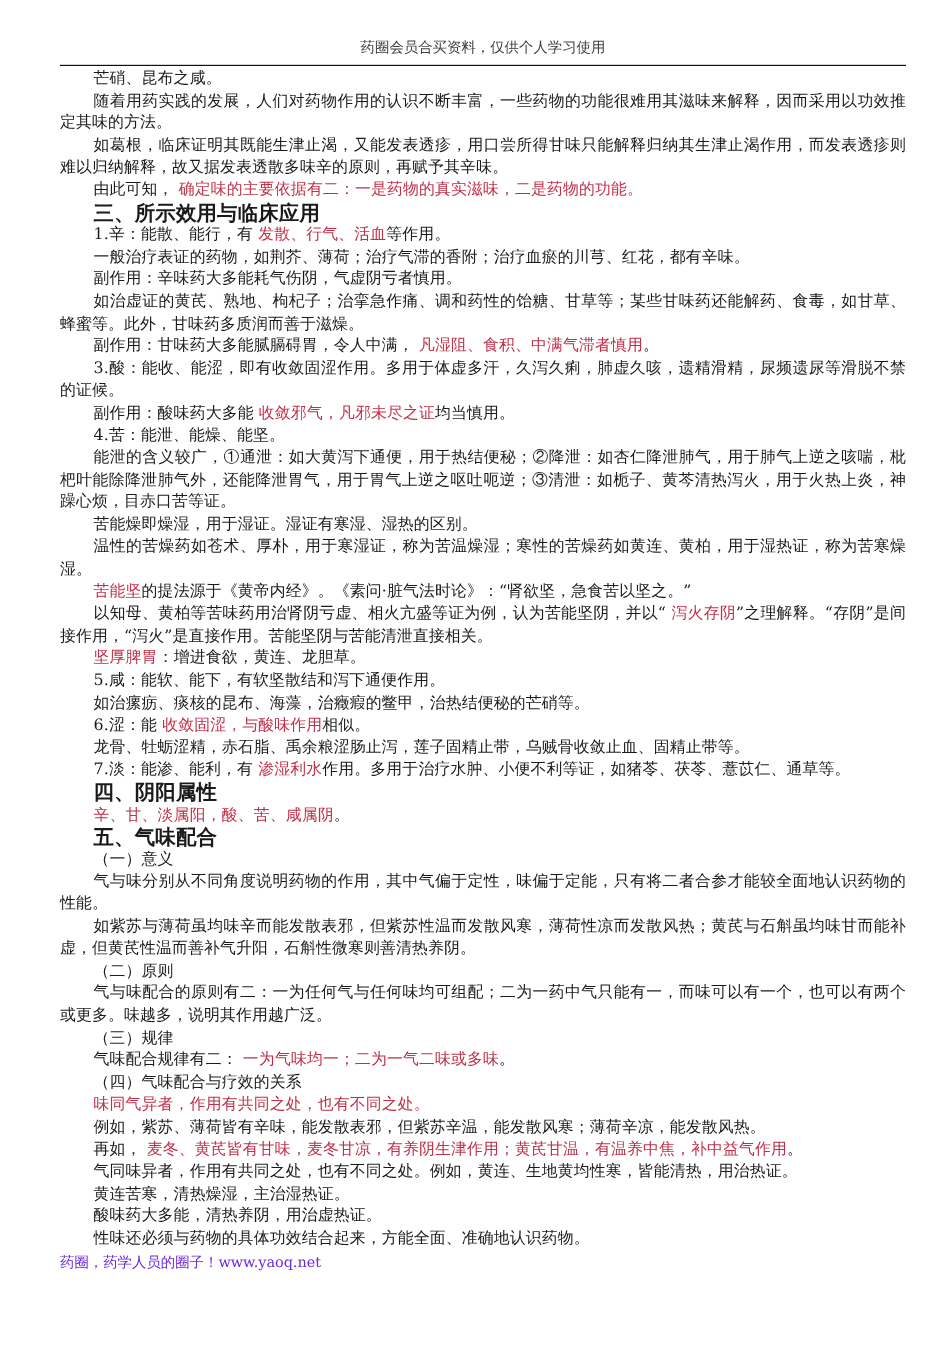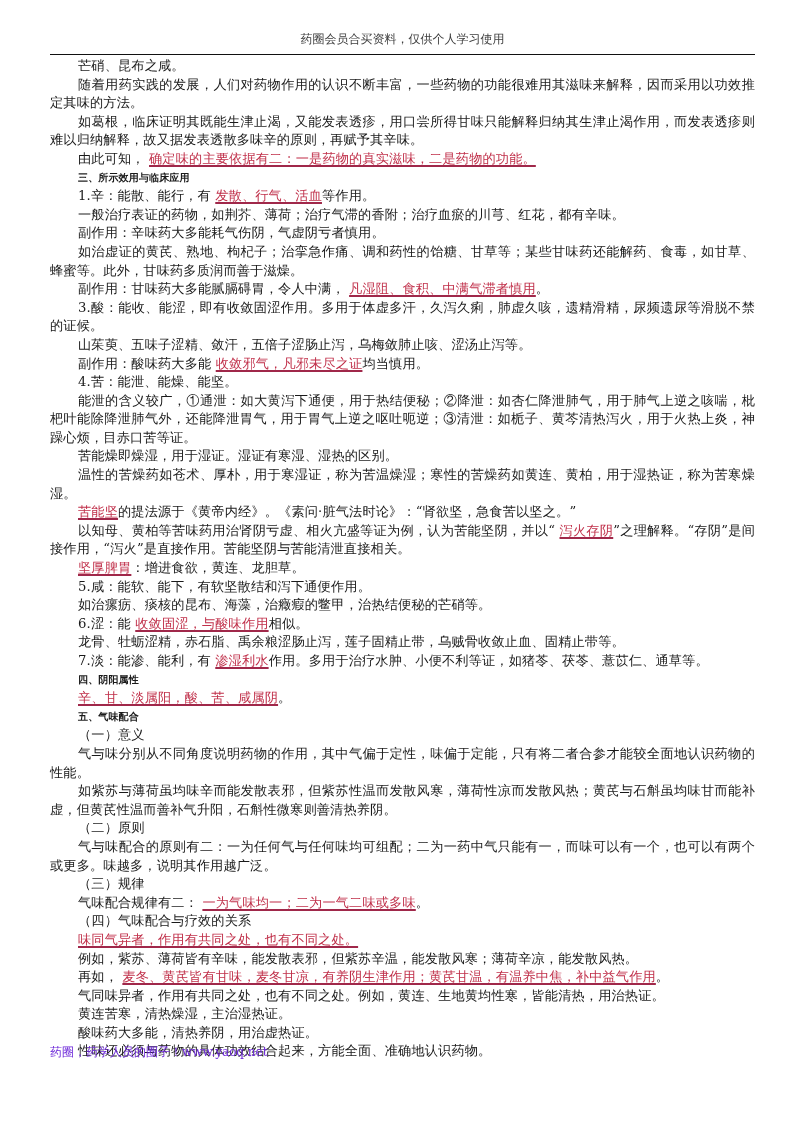--- a/index.html
+++ b/index.html
@@ -14,25 +14,24 @@
     }
     .header-rule {
       position: absolute; left: 50px; top: 54px; width: 705px; height: 0;
       border-top: 1.3px solid #111;
     }
     .content {
       position: absolute; left: 50px; top: 57px; width: 705px;
       font-size: 13.2px; line-height: 18.6px; letter-spacing: 0.15px;
     }
     .p { margin: 0; text-indent: 28px; text-align: justify; }
-    .h { margin: 0; text-indent: 28px; font-weight: bold; font-family: "DejaVu Sans", "Liberation Sans", sans-serif; font-size: 10px; }
+    .h { margin: 0; text-indent: 28px; font-weight: bold; font-family: "DejaVu Sans", "Liberation Sans", sans-serif; font-size: 17px; }
     .sub { margin: 0; text-indent: 28px; }
     .hl {
       color: #c0304a;
-      text-decoration: underline;
       text-decoration-color: #a0284a;
       text-decoration-thickness: 1.5px;
       text-underline-offset: 2px;
     }
     .page-footer {
       position: absolute; left: 50px; top: 1043px;
       font-size: 12px; line-height: 18px; color: #6d28d9;
     }
   </style>
 </head>
@@ -47,21 +46,20 @@
   <p class="p">如葛根，临床证明其既能生津止渴，又能发表透疹，用口尝所得甘味只能解释归纳其生津止渴作用，而发表透疹则难以归纳解释，故又据发表透散多味辛的原则，再赋予其辛味。</p>
   <p class="p"><span>由此可知，</span> <span class="hl">确定味的主要依据有二：一是药物的真实滋味，二是药物的功能。</span></p>
 
   <p class="h">三、所示效用与临床应用</p>
   <p class="p"><span>1.辛：能散、能行，有 </span><span class="hl">发散、行气、活血</span><span>等作用。</span></p>
   <p class="p">一般治疗表证的药物，如荆芥、薄荷；治疗气滞的香附；治疗血瘀的川芎、红花，都有辛味。</p>
   <p class="p">副作用：辛味药大多能耗气伤阴，气虚阴亏者慎用。</p>
   <p class="p">如治虚证的黄芪、熟地、枸杞子；治挛急作痛、调和药性的饴糖、甘草等；某些甘味药还能解药、食毒，如甘草、蜂蜜等。此外，甘味药多质润而善于滋燥。</p>
   <p class="p"><span>副作用：甘味药大多能腻膈碍胃，令人中满，</span> <span class="hl">凡湿阻、食积、中满气滞者慎用</span><span>。</span></p>
   <p class="p">3.酸：能收、能涩，即有收敛固涩作用。多用于体虚多汗，久泻久痢，肺虚久咳，遗精滑精，尿频遗尿等滑脱不禁的证候。</p>
-  <p class="p">山茱萸、五味子涩精、敛汗，五倍子涩肠止泻，乌梅敛肺止咳、涩汤止泻等。</p>
   <p class="p"><span>副作用：酸味药大多能 </span><span class="hl">收敛邪气，凡邪未尽之证</span><span>均当慎用。</span></p>
   <p class="p">4.苦：能泄、能燥、能坚。</p>
   <p class="p">能泄的含义较广，①通泄：如大黄泻下通便，用于热结便秘；②降泄：如杏仁降泄肺气，用于肺气上逆之咳喘，枇杷叶能除降泄肺气外，还能降泄胃气，用于胃气上逆之呕吐呃逆；③清泄：如栀子、黄芩清热泻火，用于火热上炎，神躁心烦，目赤口苦等证。</p>
   <p class="p">苦能燥即燥湿，用于湿证。湿证有寒湿、湿热的区别。</p>
   <p class="p">温性的苦燥药如苍术、厚朴，用于寒湿证，称为苦温燥湿；寒性的苦燥药如黄连、黄柏，用于湿热证，称为苦寒燥湿。</p>
   <p class="p"><span class="hl">苦能坚</span><span>的提法源于《黄帝内经》。《素问·脏气法时论》：“肾欲坚，急食苦以坚之。”</span></p>
   <p class="p"><span>以知母、黄柏等苦味药用治肾阴亏虚、相火亢盛等证为例，认为苦能坚阴，并以“ </span><span class="hl">泻火存阴</span><span>”之理解释。“存阴”是间接作用，“泻火”是直接作用。苦能坚阴与苦能清泄直接相关。</span></p>
   <p class="p"><span class="hl">坚厚脾胃</span><span>：增进食欲，黄连、龙胆草。</span></p>
   <p class="p">5.咸：能软、能下，有软坚散结和泻下通便作用。</p>
   <p class="p">如治瘰疬、痰核的昆布、海藻，治癥瘕的鳖甲，治热结便秘的芒硝等。</p>

